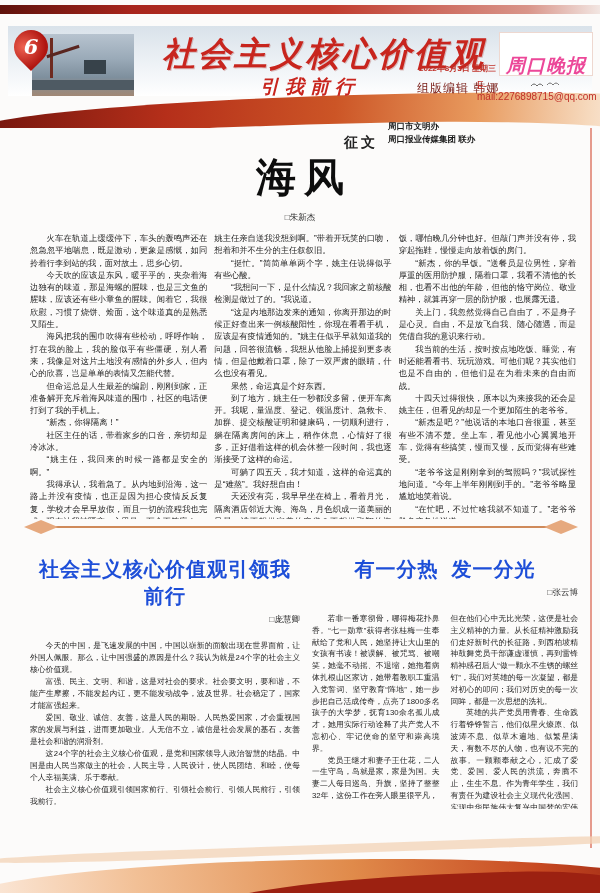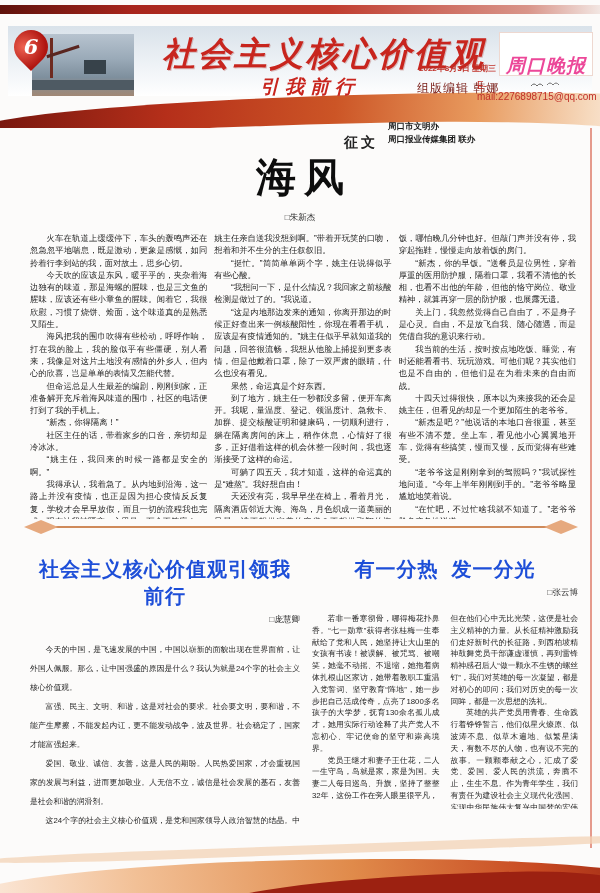--- a/index.html
+++ b/index.html
@@ -67,22 +67,22 @@
   .diamond{position:absolute;top:0;width:34px;height:14px;background:#e6a97e;
     clip-path:polygon(0 50%,50% 0,100% 50%,50% 100%);}
   .diamond.dl{left:-4px;} .diamond.dr{right:-4px;}
   
   .bottom-article{position:absolute;top:556px;}
   .ba-left{left:30px;width:270px;}
   .ba-right{left:312px;width:266px;}
   .b-title{text-align:center;font-size:20px;font-weight:bold;color:#1d4ed8;letter-spacing:1px;
     font-family:Liberation Mono, monospace;}
   .b-author{text-align:right;margin-top:4px;font-size:8.5px;color:#333;}
-  .b-body{margin-top:14px;height:195px;overflow:hidden;font-size:7.8px;line-height:19px;
-    text-align:justify;color:#1f1f1f;}
+  .b-body{margin-top:14px;height:195px;overflow:hidden;font-size:7.8px;line-height:12px;
+    text-align:justify;color:#1f1f1f;font-family:Liberation Mono, monospace;}
   .b-body p{margin:0;text-indent:2em;}
   .b-cols{display:flex;gap:11px;margin-top:14px;height:196px;overflow:hidden;}
   .b-cols .col{font-size:7.8px;line-height:11.8px;}
   
   .footer-wave{position:absolute;left:0;bottom:0;width:600px;height:58px;overflow:hidden;z-index:7;}
   .fw-lightline{position:absolute;left:-20px;top:10px;width:680px;height:9px;background:#f3d3b6;
     border-radius:50%/9px;transform:rotate(-2deg);opacity:.75;}
   .fw1{position:absolute;left:-40px;top:24px;width:720px;height:64px;
     background:linear-gradient(85deg,#fdf0e6,#f2c096 25%,#e08a4a 55%,#c84a22 80%,#8f1d0f);
     border-radius:40% 60% 0 0/28px 44px 0 0;transform:rotate(-2deg);}

